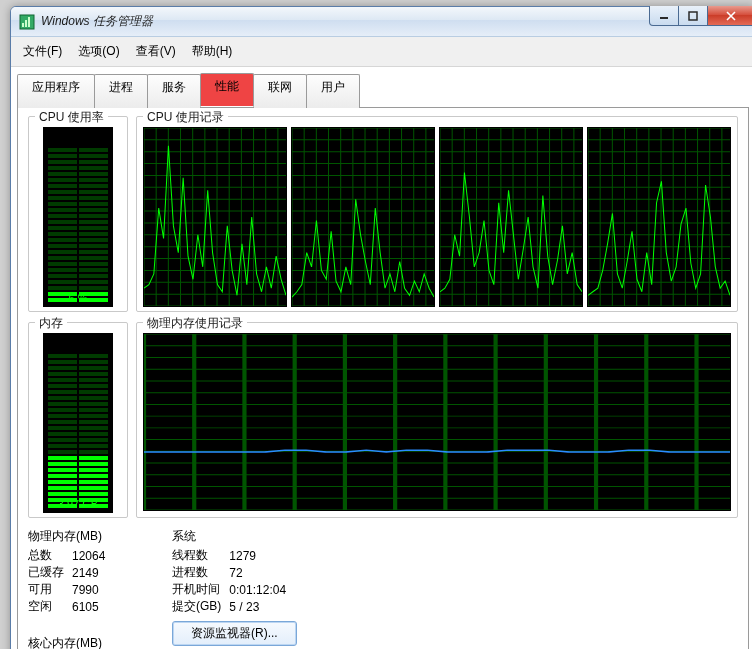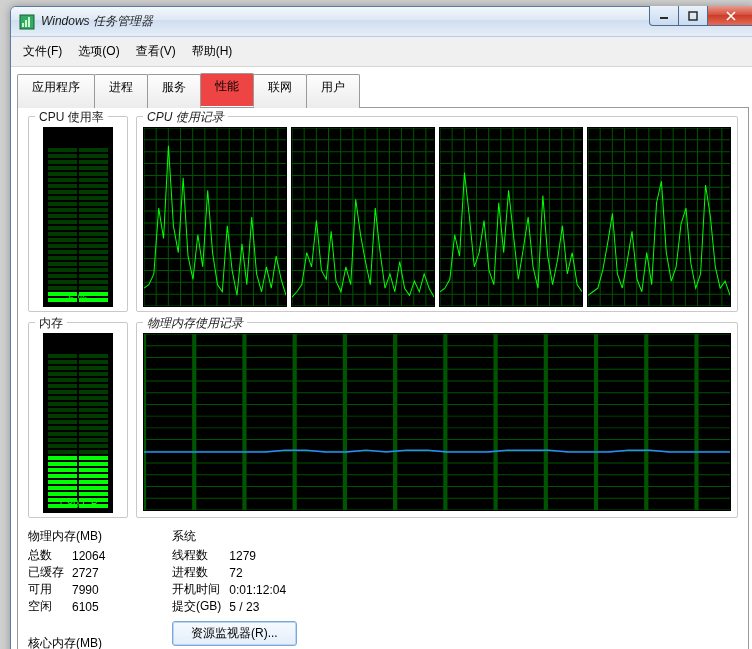--- a/index.html
+++ b/index.html
@@ -32,21 +32,21 @@
 
 .meter-box { width: 100px; }
 .meter-box .meter { width: 70px; height: 180px; margin: 4px auto 0; border: 1px solid #000; background: #000; position: relative; overflow: hidden; }
 .meter .bars { position: absolute; inset: 4px; display: flex; gap: 2px; }
 .meter .bar { flex: 1; display: flex; flex-direction: column-reverse; }
 .meter .seg { height: 4px; margin-top: 2px; }
 .seg.on { background: #00ff00; }
 .seg.off { background: #003b00; }
 .meter .readout { position: absolute; left: 0; right: 0; bottom: 2px; text-align: center; color: #00ff00; font-size: 11px; }
 
-.history-box { flex: 1; font-style: italic; }
+.history-box { flex: 1; }
 .history-grid { display: flex; gap: 4px; margin-top: 4px; }
 .chart { height: 180px; border: 1px solid #000; background: #000; position: relative; flex: 1; overflow: hidden; }
 .chart svg { width: 100%; height: 100%; display: block; }
 .grid line { stroke: #005500; stroke-width: 1; }
 .plot { stroke: #00ff00; stroke-width: 1; fill: none; }
 .plot2 { stroke: #2a8cff; stroke-width: 1.5; fill: none; }
 
 .row2 { display: flex; gap: 8px; margin-top: 10px; justify-content: center; }
 .mem-history .chart { height: 178px; }
 
@@ -379,21 +379,21 @@
                 <div class="seg off"></div>
                 <div class="seg off"></div>
                 <div class="seg off"></div>
                 <div class="seg off"></div>
                 <div class="seg off"></div>
                 <div class="seg off"></div>
                 <div class="seg off"></div>
                 <div class="seg off"></div>
               </div>
             </div>
-          <div class="readout">1.89 GB</div>
+          <div class="readout">3.97 GB</div>
         </div>
       </div>
 
       <div class="groupbox history-box mem-history">
         <div class="legend">物理内存使用记录</div>
         <div class="history-grid">
           <div class="chart">
               <svg id="memhist" viewBox="0 0 140 180" preserveAspectRatio="none">
                 <g class="grid">
                   <line x1="0" x2="0" y1="0" y2="180"></line>
@@ -436,21 +436,21 @@
       <div class="stats">
         <div class="hd">物理内存(MB)</div>
         <table>
           <tbody>
               <tr>
                 <td>总数</td>
                 <td class="val">12064</td>
               </tr>
           <tr>
                 <td>已缓存</td>
-                <td class="val">2727</td>
+                <td class="val">2149</td>
               </tr>
           <tr>
                 <td>可用</td>
                 <td class="val">7990</td>
               </tr>
           <tr>
                 <td>空闲</td>
                 <td class="val">6105</td>
               </tr>
         </tbody>

